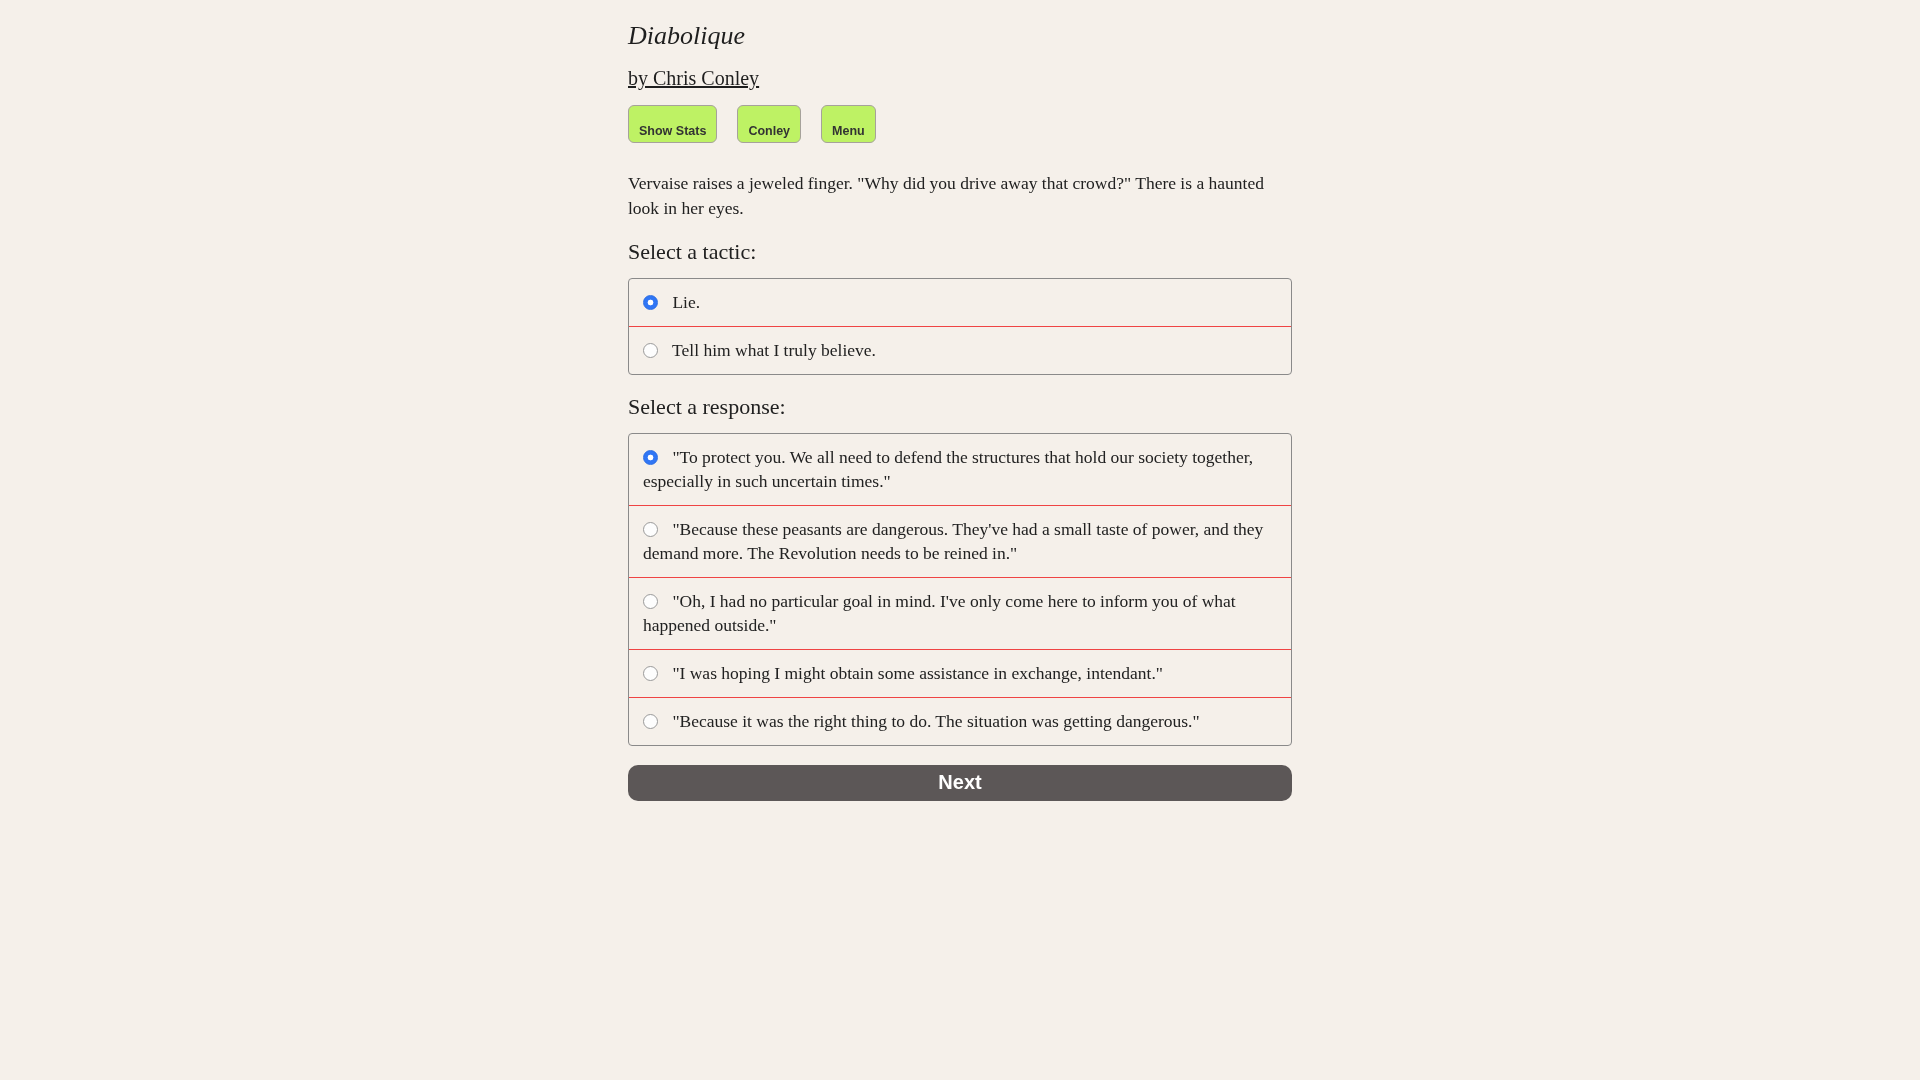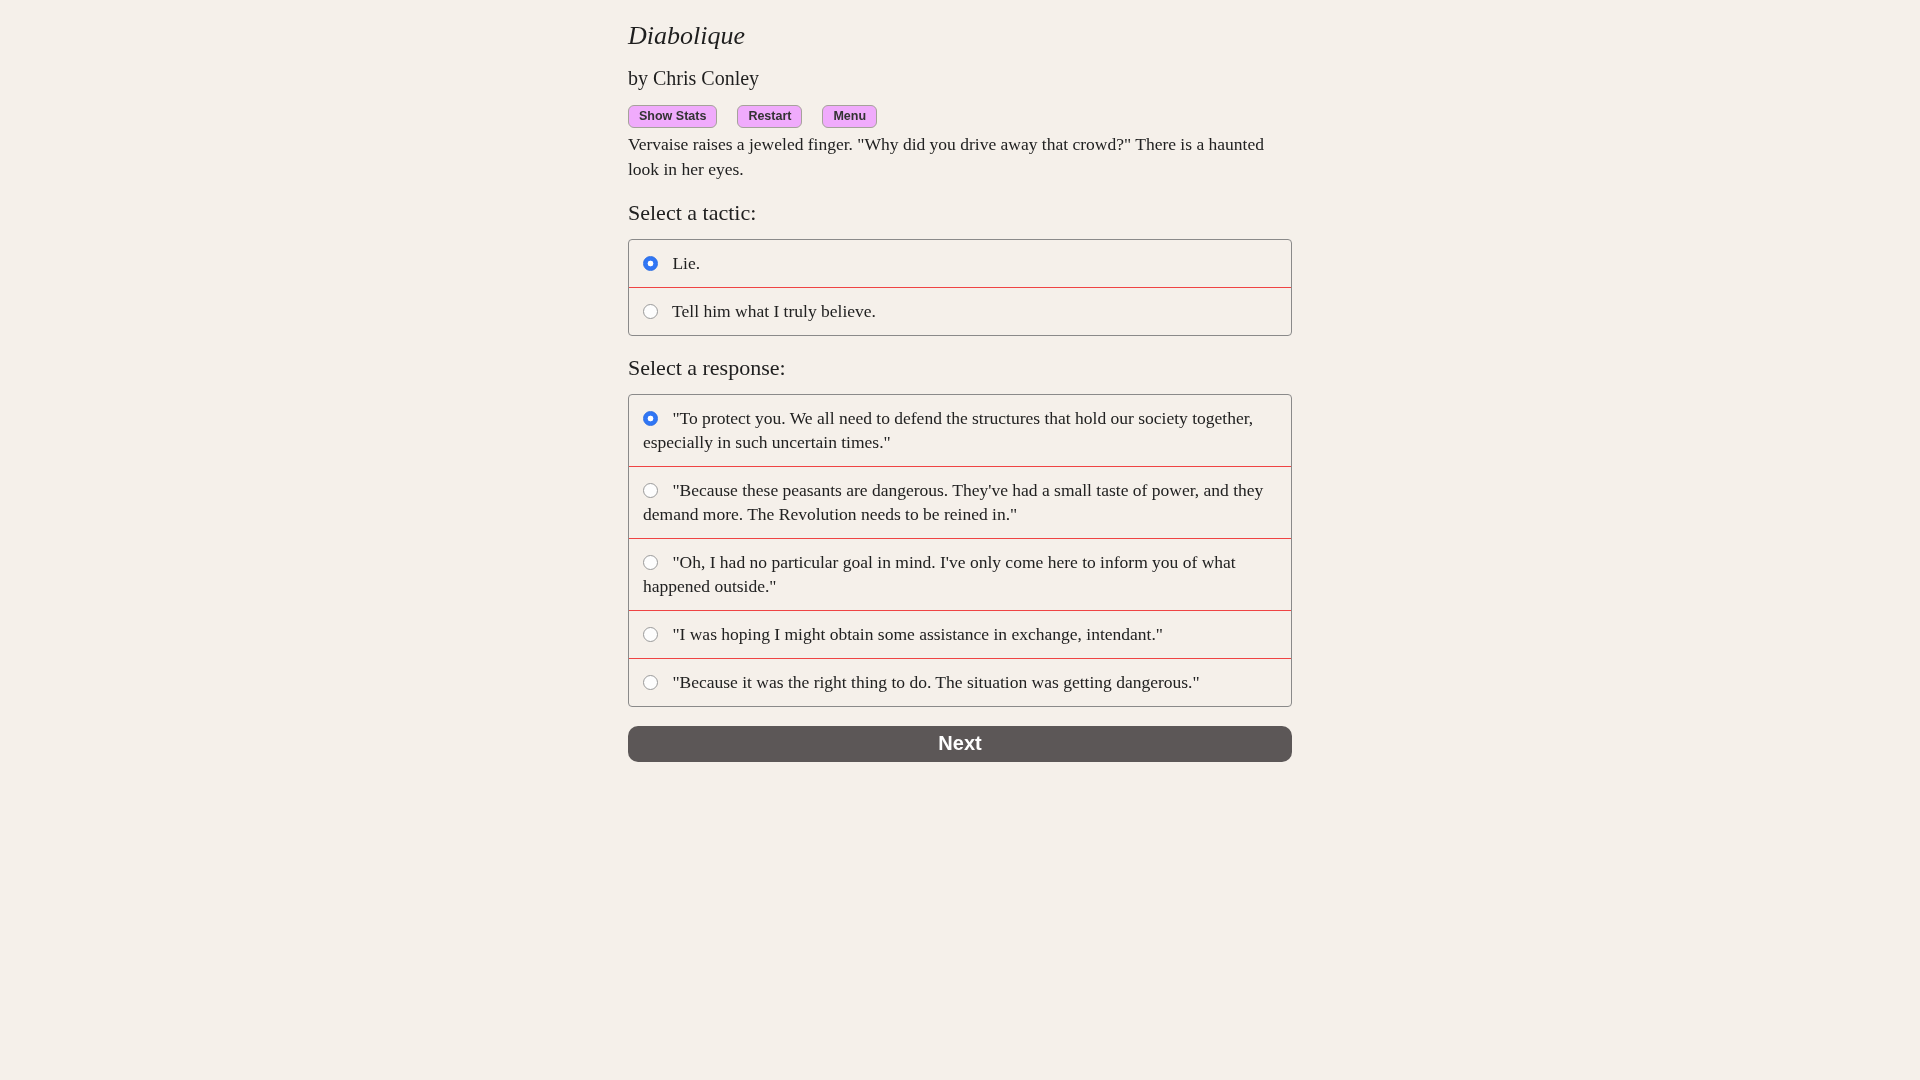--- a/index.html
+++ b/index.html
@@ -26,38 +26,39 @@
     font-weight: 500;
     color: #1e1e1e;
     font-style: italic;
   }
   h2.byline {
     margin: 15px 0 0 0;
     font-size: 20px;
     line-height: 1.2;
     font-weight: 400;
     color: #1e1e1e;
+    text-decoration: underline;
   }
   .toolbar {
     margin-top: 15px;
   }
   .toolbar button {
     font-family: "Liberation Sans", "DejaVu Sans", sans-serif;
     font-size: 12.5px;
     font-weight: 600;
     color: #333;
-    background: #f0abfc;
+    background: #bef264;
     border: 1px solid #a6a29b;
     border-radius: 6px;
-    padding: 3px 10px 4px 10px;
+    padding: 18px 10px 4px 10px;
     margin-right: 16px;
     cursor: pointer;
   }
   p.story {
-    margin: 4px 0 0 0;
+    margin: 28px 0 0 0;
     font-size: 17.5px;
     line-height: 24.5px;
   }
   p.group-label {
     margin: 21px 0 0 0;
     font-size: 22px;
     line-height: 22px;
   }
   .option-group {
     margin-top: 15px;
@@ -110,21 +111,21 @@
 </head>
 <body>
 
 <main class="page">
 
   <h1 class="title">Diabolique</h1>
   <h2 class="byline">by Chris Conley</h2>
 
   <div class="toolbar">
     <button type="button">Show Stats</button>
-    <button type="button">Restart</button>
+    <button type="button">Conley</button>
     <button type="button">Menu</button>
   </div>
 
   <p class="story">Vervaise raises a jeweled finger. "Why did you drive away that crowd?" There is a haunted look in her eyes.</p>
 
   <p class="group-label">Select a tactic:</p>
 
   <div class="option-group">
     <label class="option-row">
       <input type="radio" name="tactic" checked="" style="">

